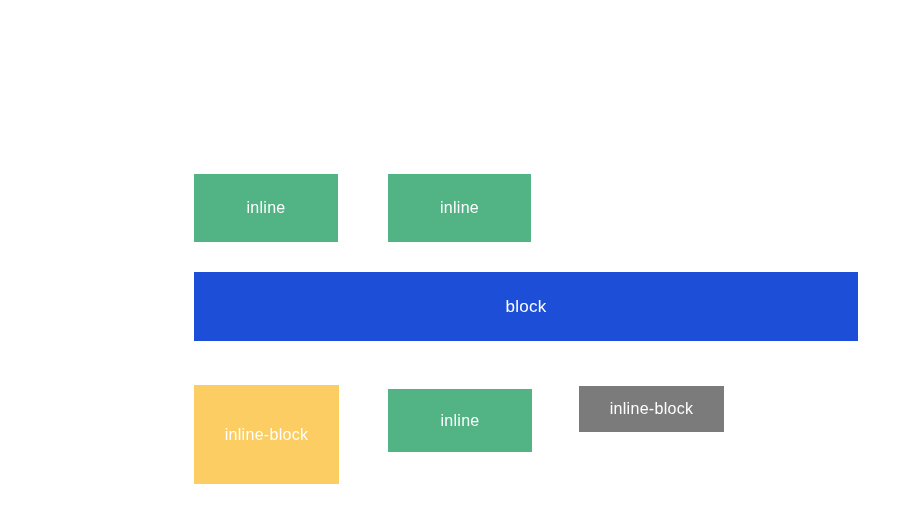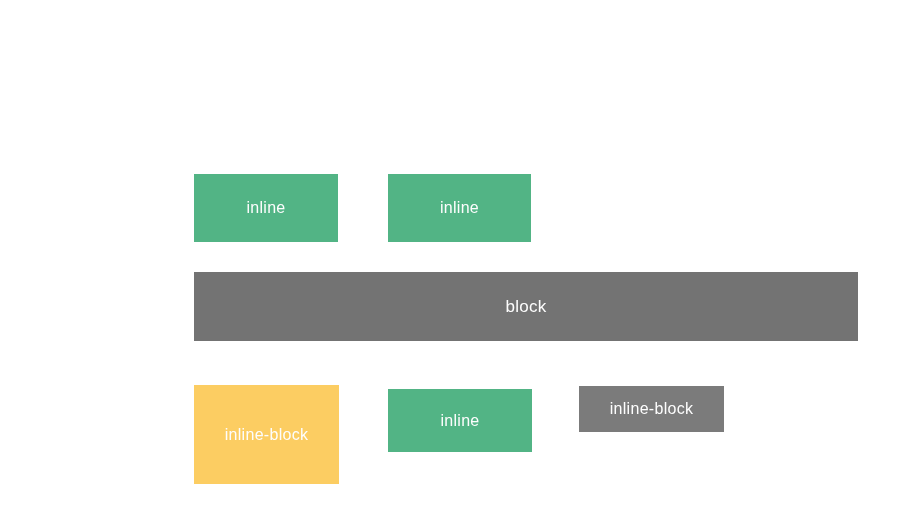--- a/index.html
+++ b/index.html
@@ -52,21 +52,21 @@
 </style>
 </head>
 <body>
 
 <div class="stage">
 
   <div class="box box-inline-1" style="background-color: rgb(82, 180, 133); color: rgb(253, 253, 253);">inline</div>
 
   <div class="box box-inline-2" style="background-color: rgb(82, 180, 133); color: rgb(253, 253, 253);">inline</div>
 
-  <div class="box box-block" style="background-color: #737373; color: rgb(253, 253, 253);">block</div>
+  <div class="box box-block" style="background-color: #1d4ed8; color: rgb(253, 253, 253);">block</div>
 
   <div class="box box-ib-yellow" style="background-color: rgb(252, 205, 98); color: rgb(253, 253, 253);">inline-block</div>
 
   <div class="box box-inline-3" style="background-color: rgb(82, 180, 133); color: rgb(253, 253, 253);">inline</div>
 
   <div class="box box-ib-gray" style="background-color: rgb(123, 123, 123); color: rgb(253, 253, 253);">inline-block</div>
 
   <div class="watermark-url" style="color: #b91c1c;">https://blog.csdn.net/weixin_44</div>
 
 

